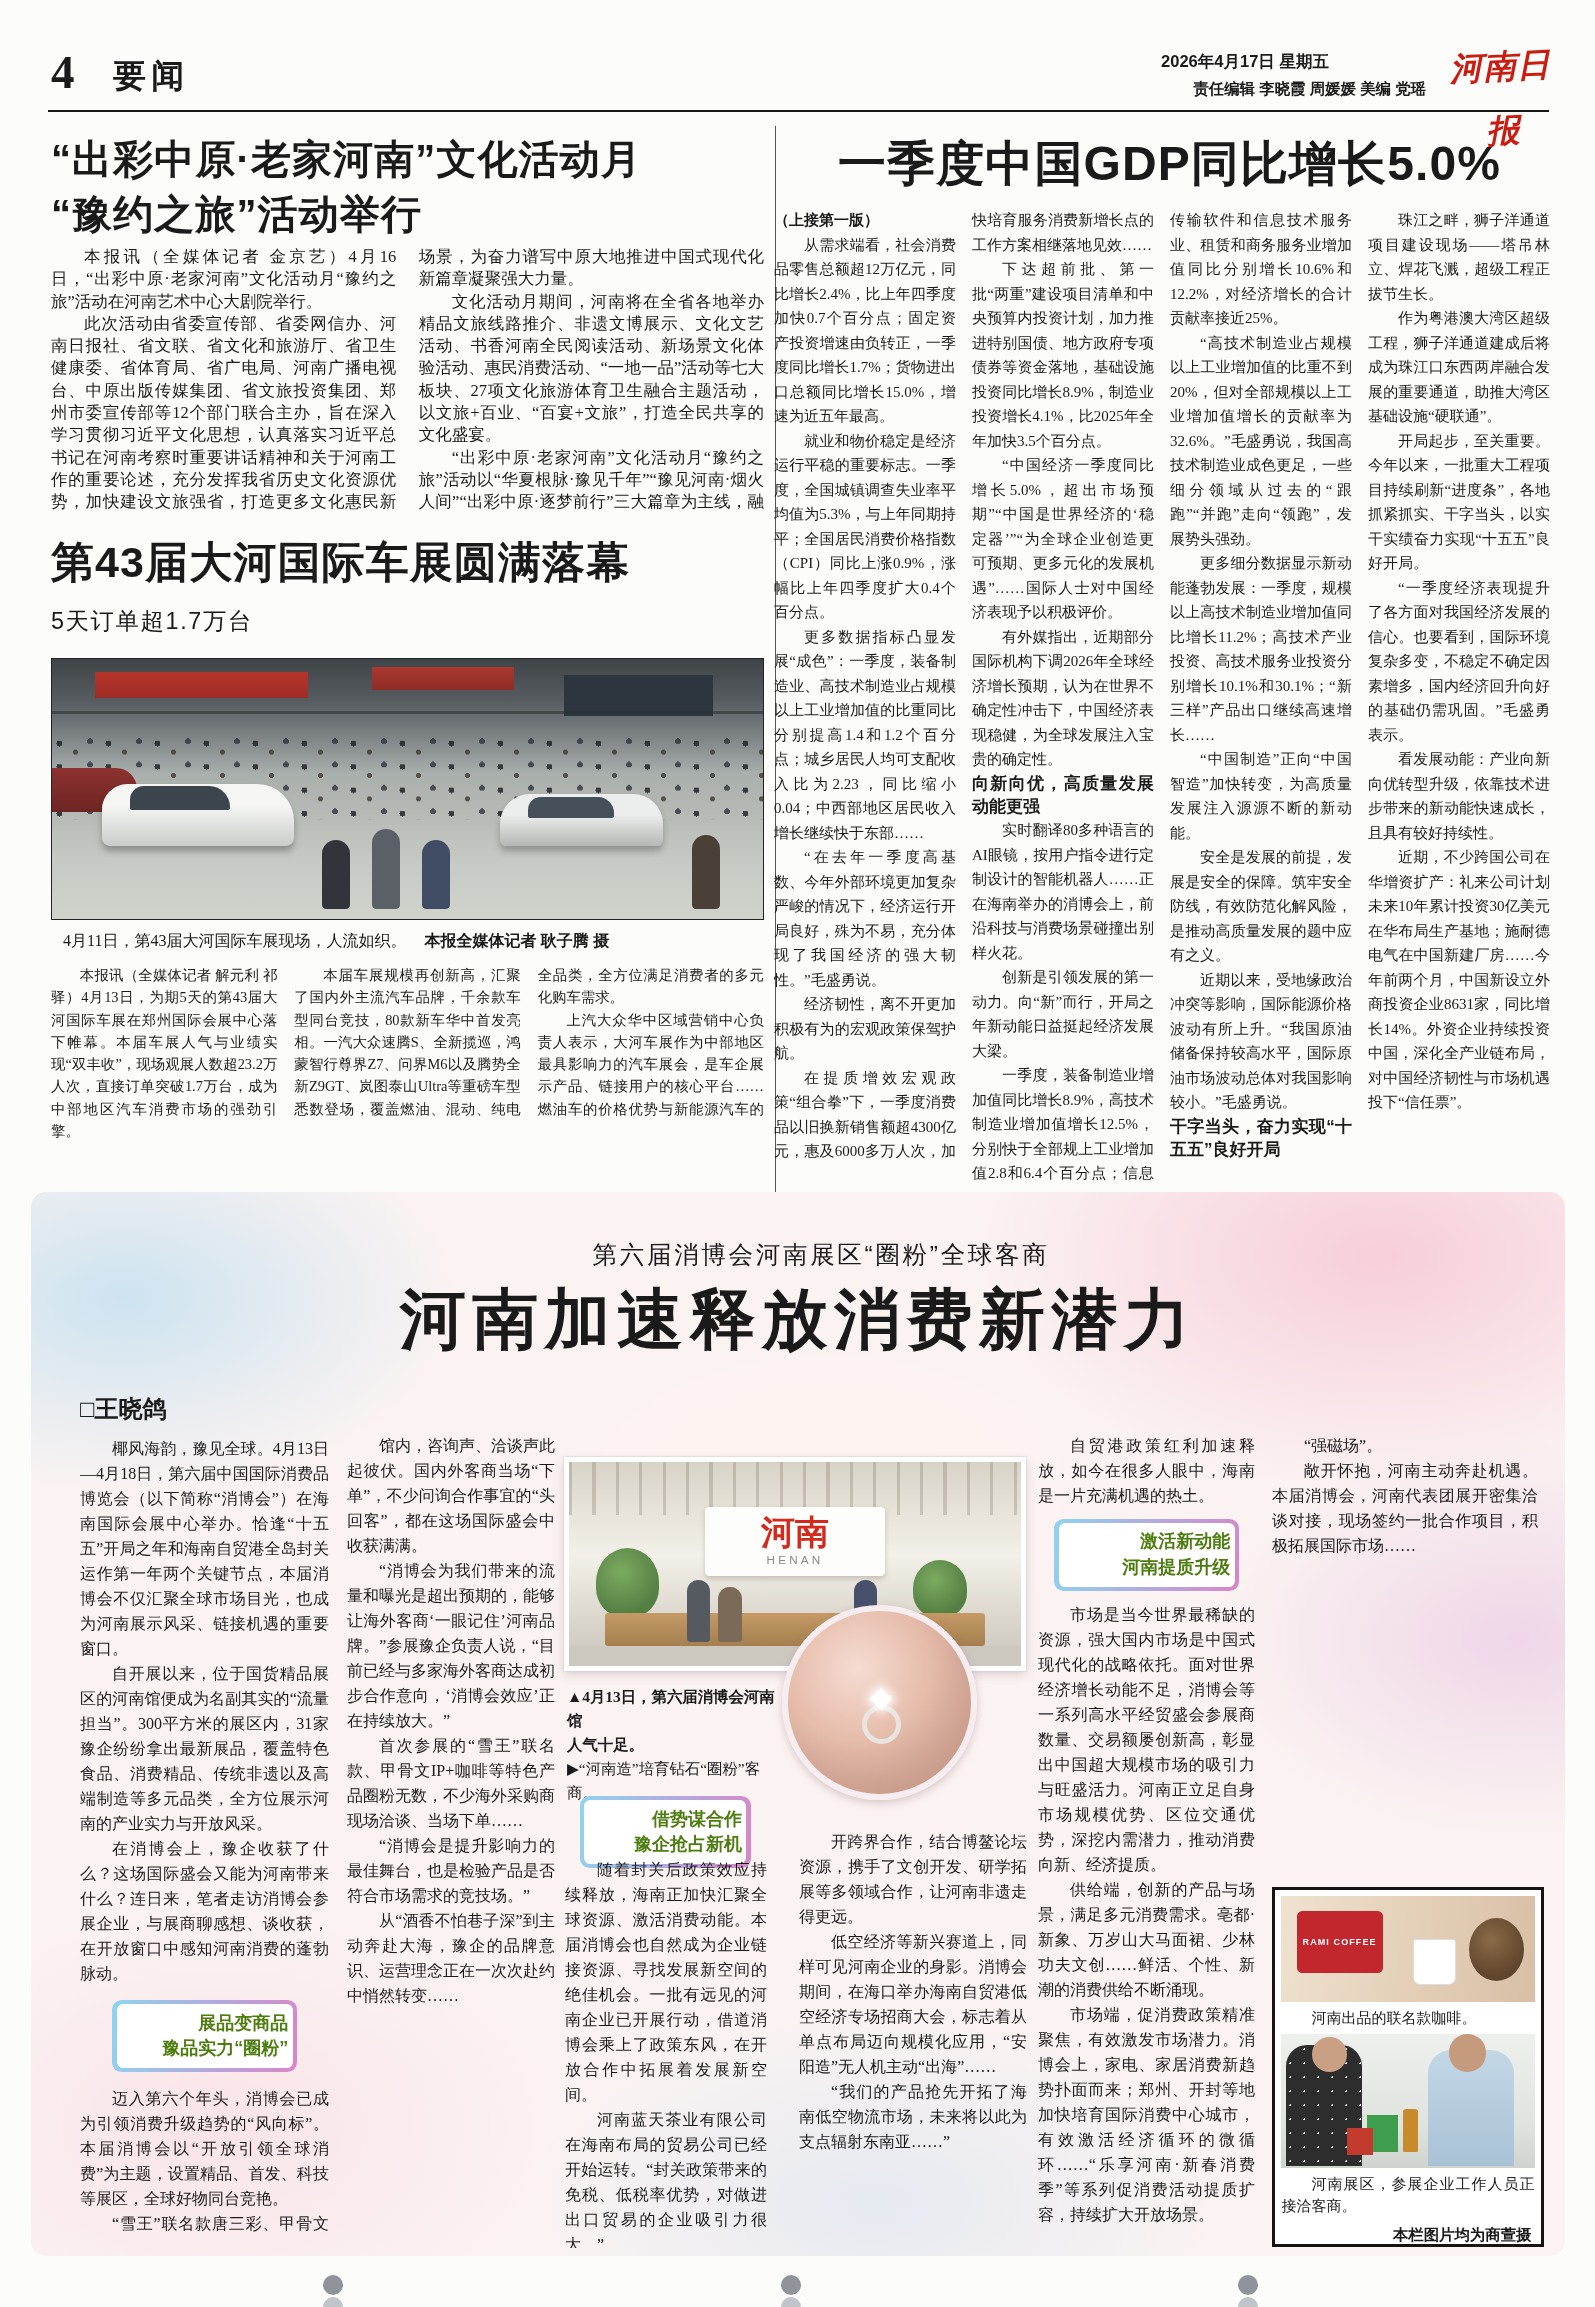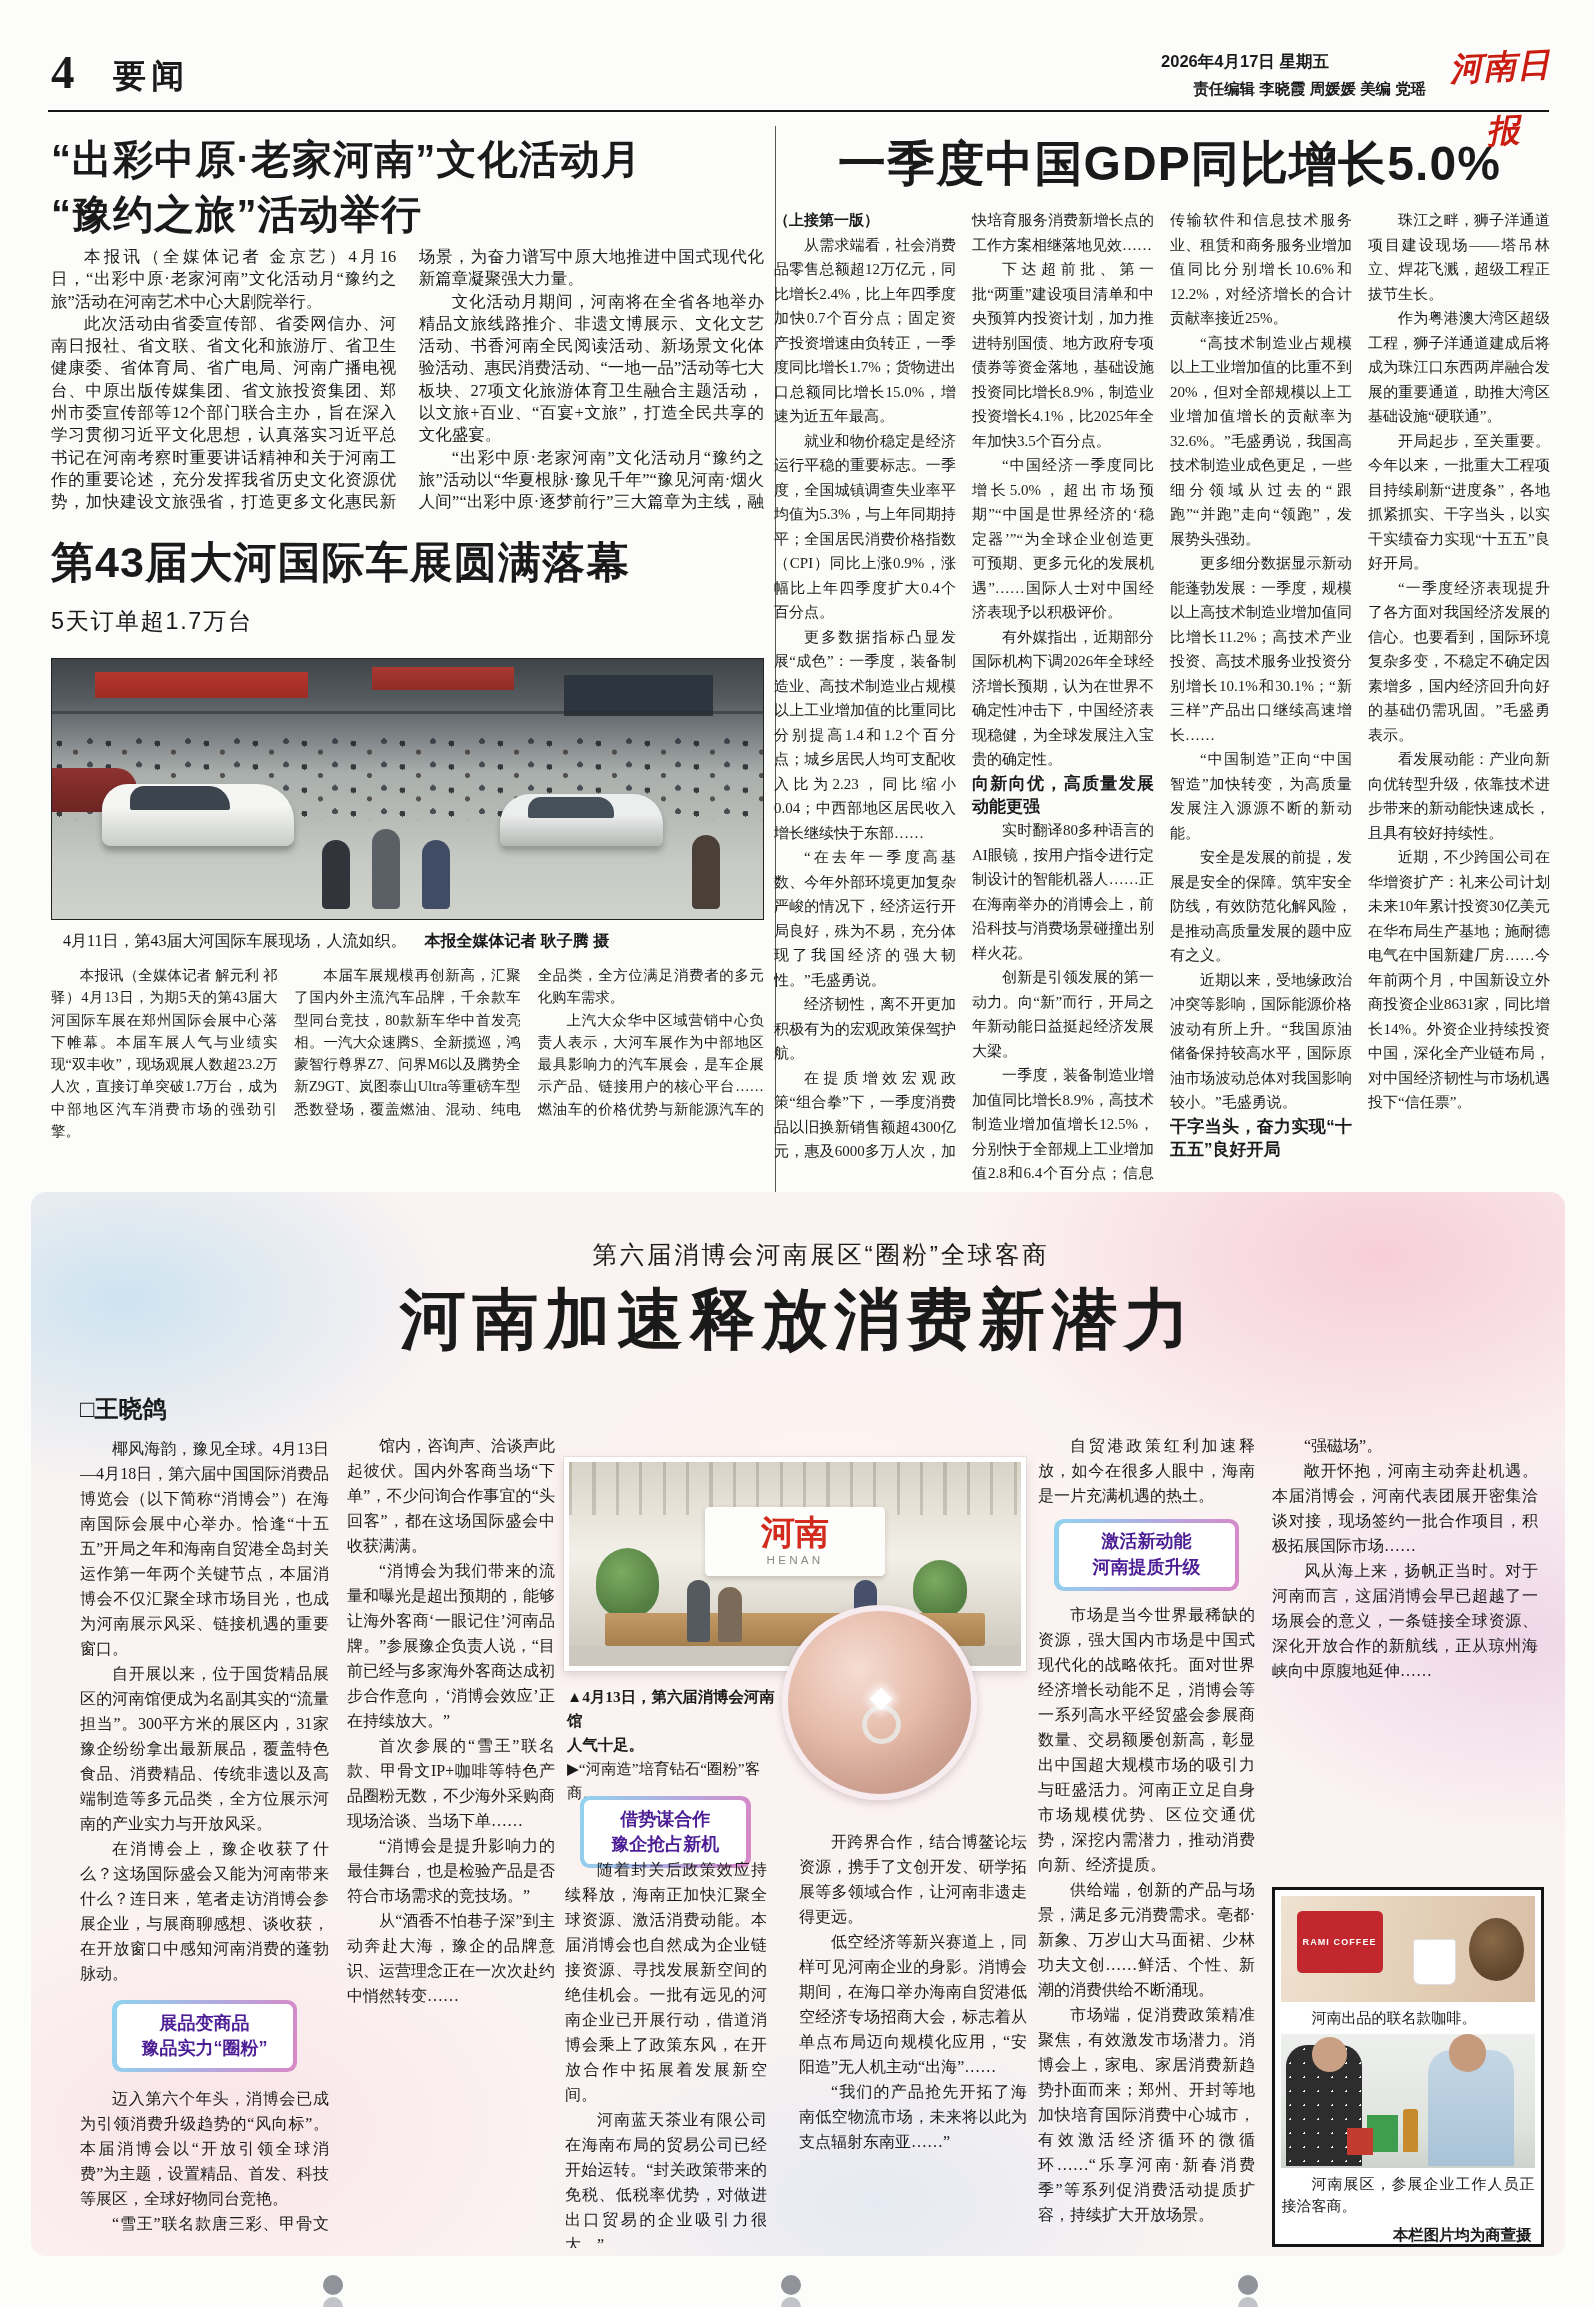--- a/index.html
+++ b/index.html
@@ -57,21 +57,21 @@
       radial-gradient(ellipse 500px 330px at 12% 88%,rgba(248,210,222,.45),transparent 70%),
       radial-gradient(ellipse 479px 266px at 55% 95%,rgba(197,220,240,.4),transparent 72%),
       radial-gradient(ellipse 404px 229px at 52% 28%,rgba(255,244,240,.75),transparent 70%),
       #fbf3f2;}
   .feat-kicker{left:32px;top:1238px;width:1532px;text-align:center;font-size:24.5px;letter-spacing:2.7px;font-weight:500;margin-left:23px;}
   .feat-h{left:32px;top:1275px;width:1532px;text-align:center;font-size:66px;font-weight:bold;letter-spacing:6.4px;}
   .feat-col{font-size:16px;line-height:25px;text-align:justify;overflow:hidden;}
   .feat-col p{margin:0;text-indent:2em;}
   .byline{font-family:"Liberation Sans",sans-serif;font-weight:bold;font-size:24px;text-indent:0 !important;margin-bottom:15px !important;}
   .tagbox{background:linear-gradient(100deg,#8fd4ef 0%,#b3a8de 55%,#d887c6 100%);border-radius:9.6px;padding:4.3px;margin:14px auto;}
-  .tagbox-inner{background:#fff;border-radius:6.4px;text-align:center;padding:6.4px 4.3px;font-family:"Liberation Sans",sans-serif;font-weight:bold;font-size:18px;line-height:25.5px;color:#4c1d95;}
+  .tagbox-inner{background:#fff;border-radius:6.4px;text-align:right;padding:6.4px 4.3px;font-family:"Liberation Sans",sans-serif;font-weight:bold;font-size:18px;line-height:25.5px;color:#4d7c0f;}
   .c1{left:80px;top:1396px;width:249px;height:843px;}
   .c2{left:347px;top:1433px;width:208px;height:808px;}
   .c3{left:565px;top:1857px;width:202px;height:391px;}
   .c4{left:799px;top:1829px;width:228px;height:420px;}
   .c5{left:1038px;top:1433px;width:217px;height:816px;}
   .c6{left:1272px;top:1433px;width:266px;height:441px;}
   
   .expo-photo{left:564px;top:1457px;width:462px;height:214px;border:5.3px solid #fff;box-sizing:border-box;box-shadow:0 0 0 0.5px #d8cfd0,0 4.3px 9.6px rgba(120,90,100,.25);overflow:hidden;
     background:linear-gradient(#d8d3c7 0%,#e7e3d9 24%,#f3f0e9 46%,#ddd9cf 74%,#c9c5bb 100%);}
   .ep-slats{left:0;top:0;width:100%;height:26%;background:repeating-linear-gradient(90deg,rgba(118,108,92,.28) 0 3.2px,transparent 3.2px 23.4px);}
@@ -275,21 +275,20 @@
       </div>
     </div>
     <p>市场是当今世界最稀缺的资源，强大国内市场是中国式现代化的战略依托。面对世界经济增长动能不足，消博会等一系列高水平经贸盛会参展商数量、交易额屡创新高，彰显出中国超大规模市场的吸引力与旺盛活力。河南正立足自身市场规模优势、区位交通优势，深挖内需潜力，推动消费向新、经济提质。</p>
     <p>供给端，创新的产品与场景，满足多元消费需求。亳都·新象、万岁山大马面裙、少林功夫文创……鲜活、个性、新潮的消费供给不断涌现。</p>
     <p>市场端，促消费政策精准聚焦，有效激发市场潜力。消博会上，家电、家居消费新趋势扑面而来；郑州、开封等地加快培育国际消费中心城市，有效激活经济循环的微循环……“乐享河南·新春消费季”等系列促消费活动提质扩容，持续扩大开放场景。</p>
   </div>
 
   <div class="abs feat-col c6">
     <p>“强磁场”。</p>
     <p>敞开怀抱，河南主动奔赴机遇。本届消博会，河南代表团展开密集洽谈对接，现场签约一批合作项目，积极拓展国际市场……</p>
-    <p>风从海上来，扬帆正当时。对于河南而言，这届消博会早已超越了一场展会的意义，一条链接全球资源、深化开放合作的新航线，正从琼州海峡向中原腹地延伸……</p>
   </div>
 
   <div class="abs photo-box">
     <div class="pb-photo coffee-photo">
       <div class="abs cof-red">RAMI COFFEE</div>
       <div class="abs cof-cup"></div>
       <div class="abs cof-blob"></div>
     </div>
     <div class="pb-cap">
       <p>河南出品的联名款咖啡。</p>

